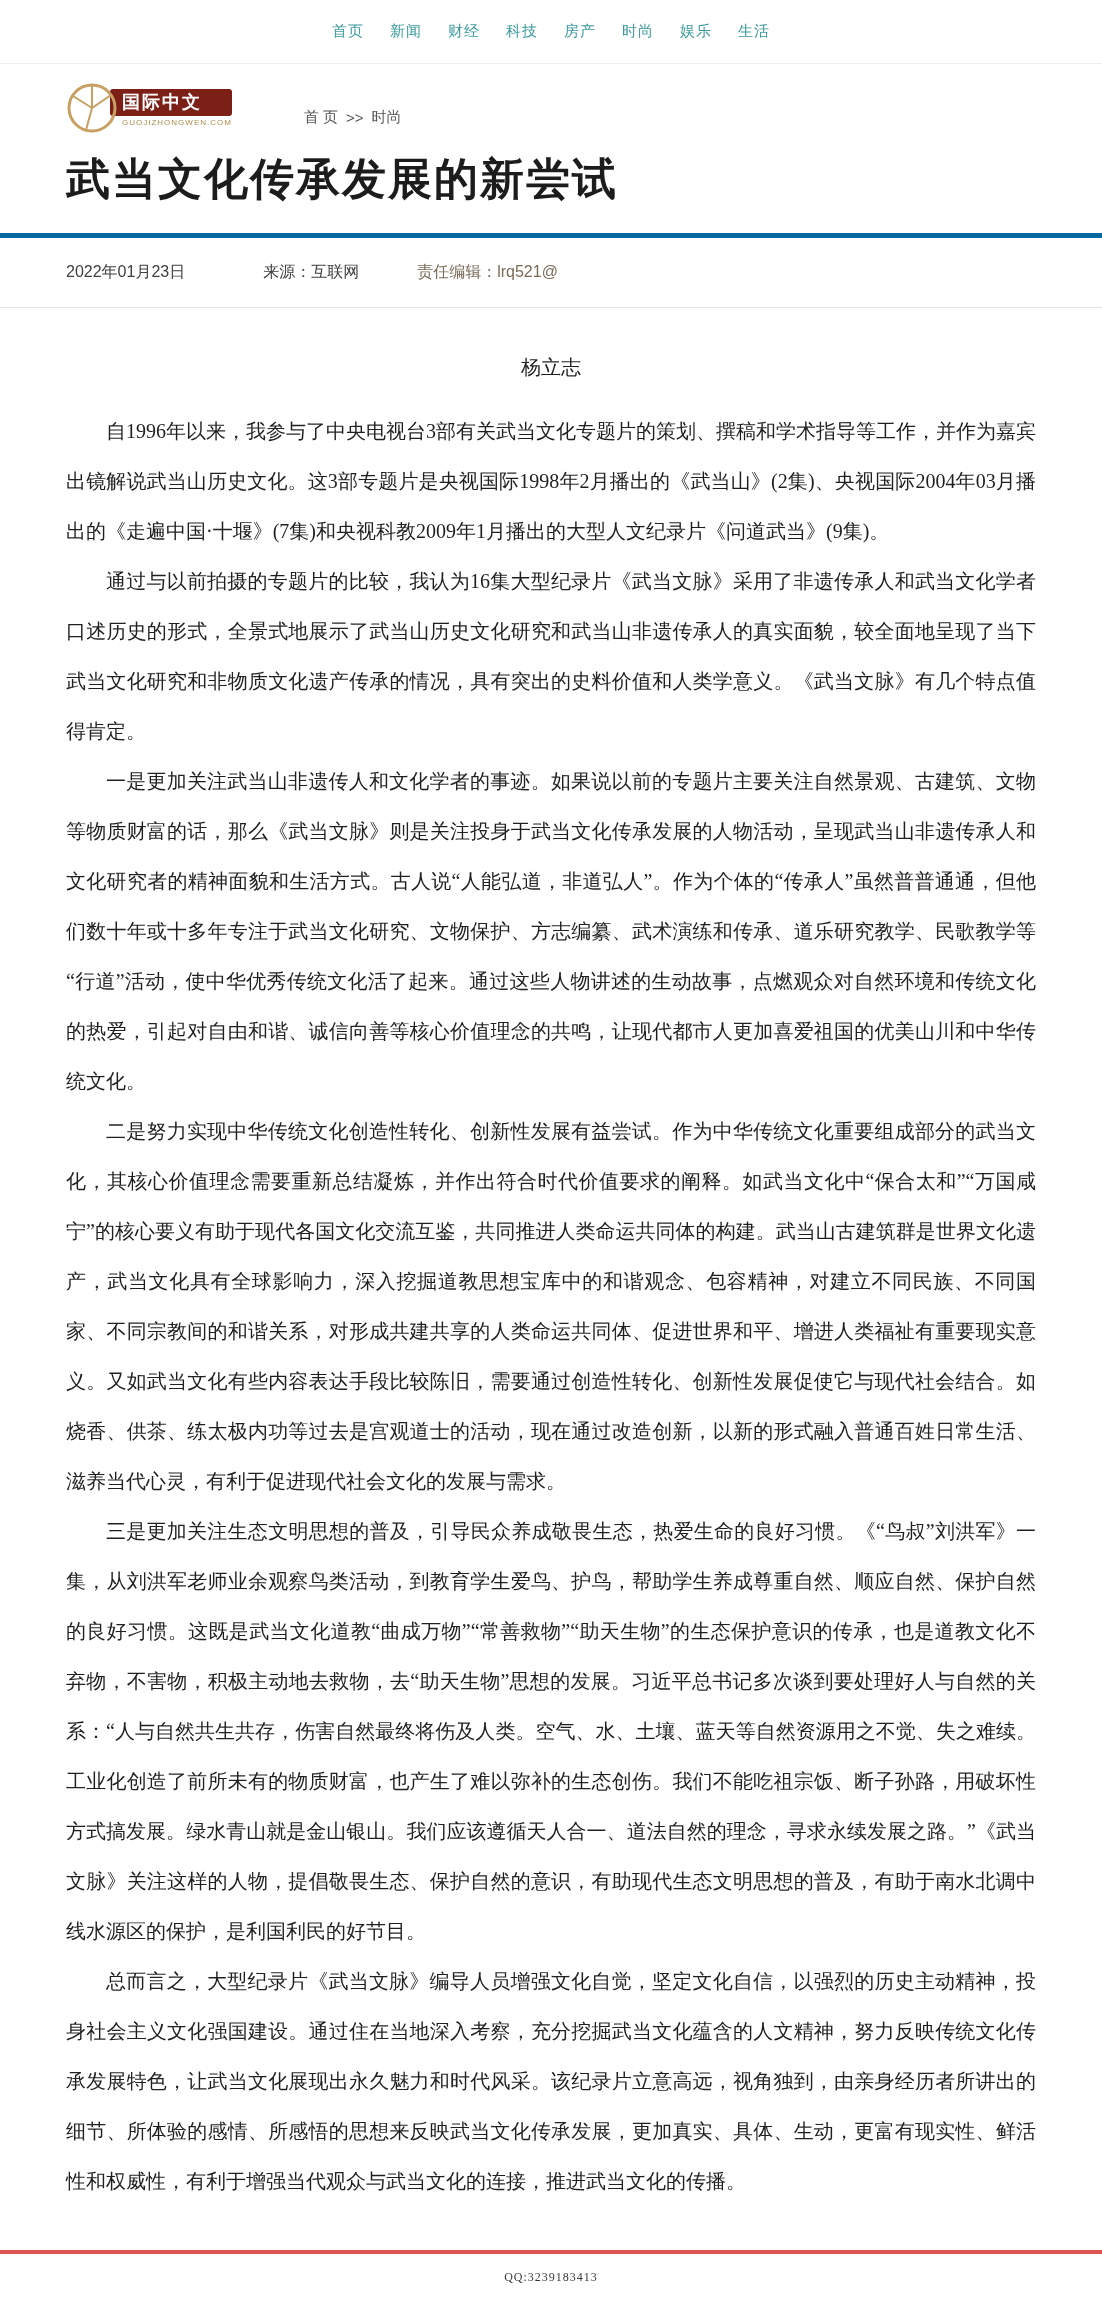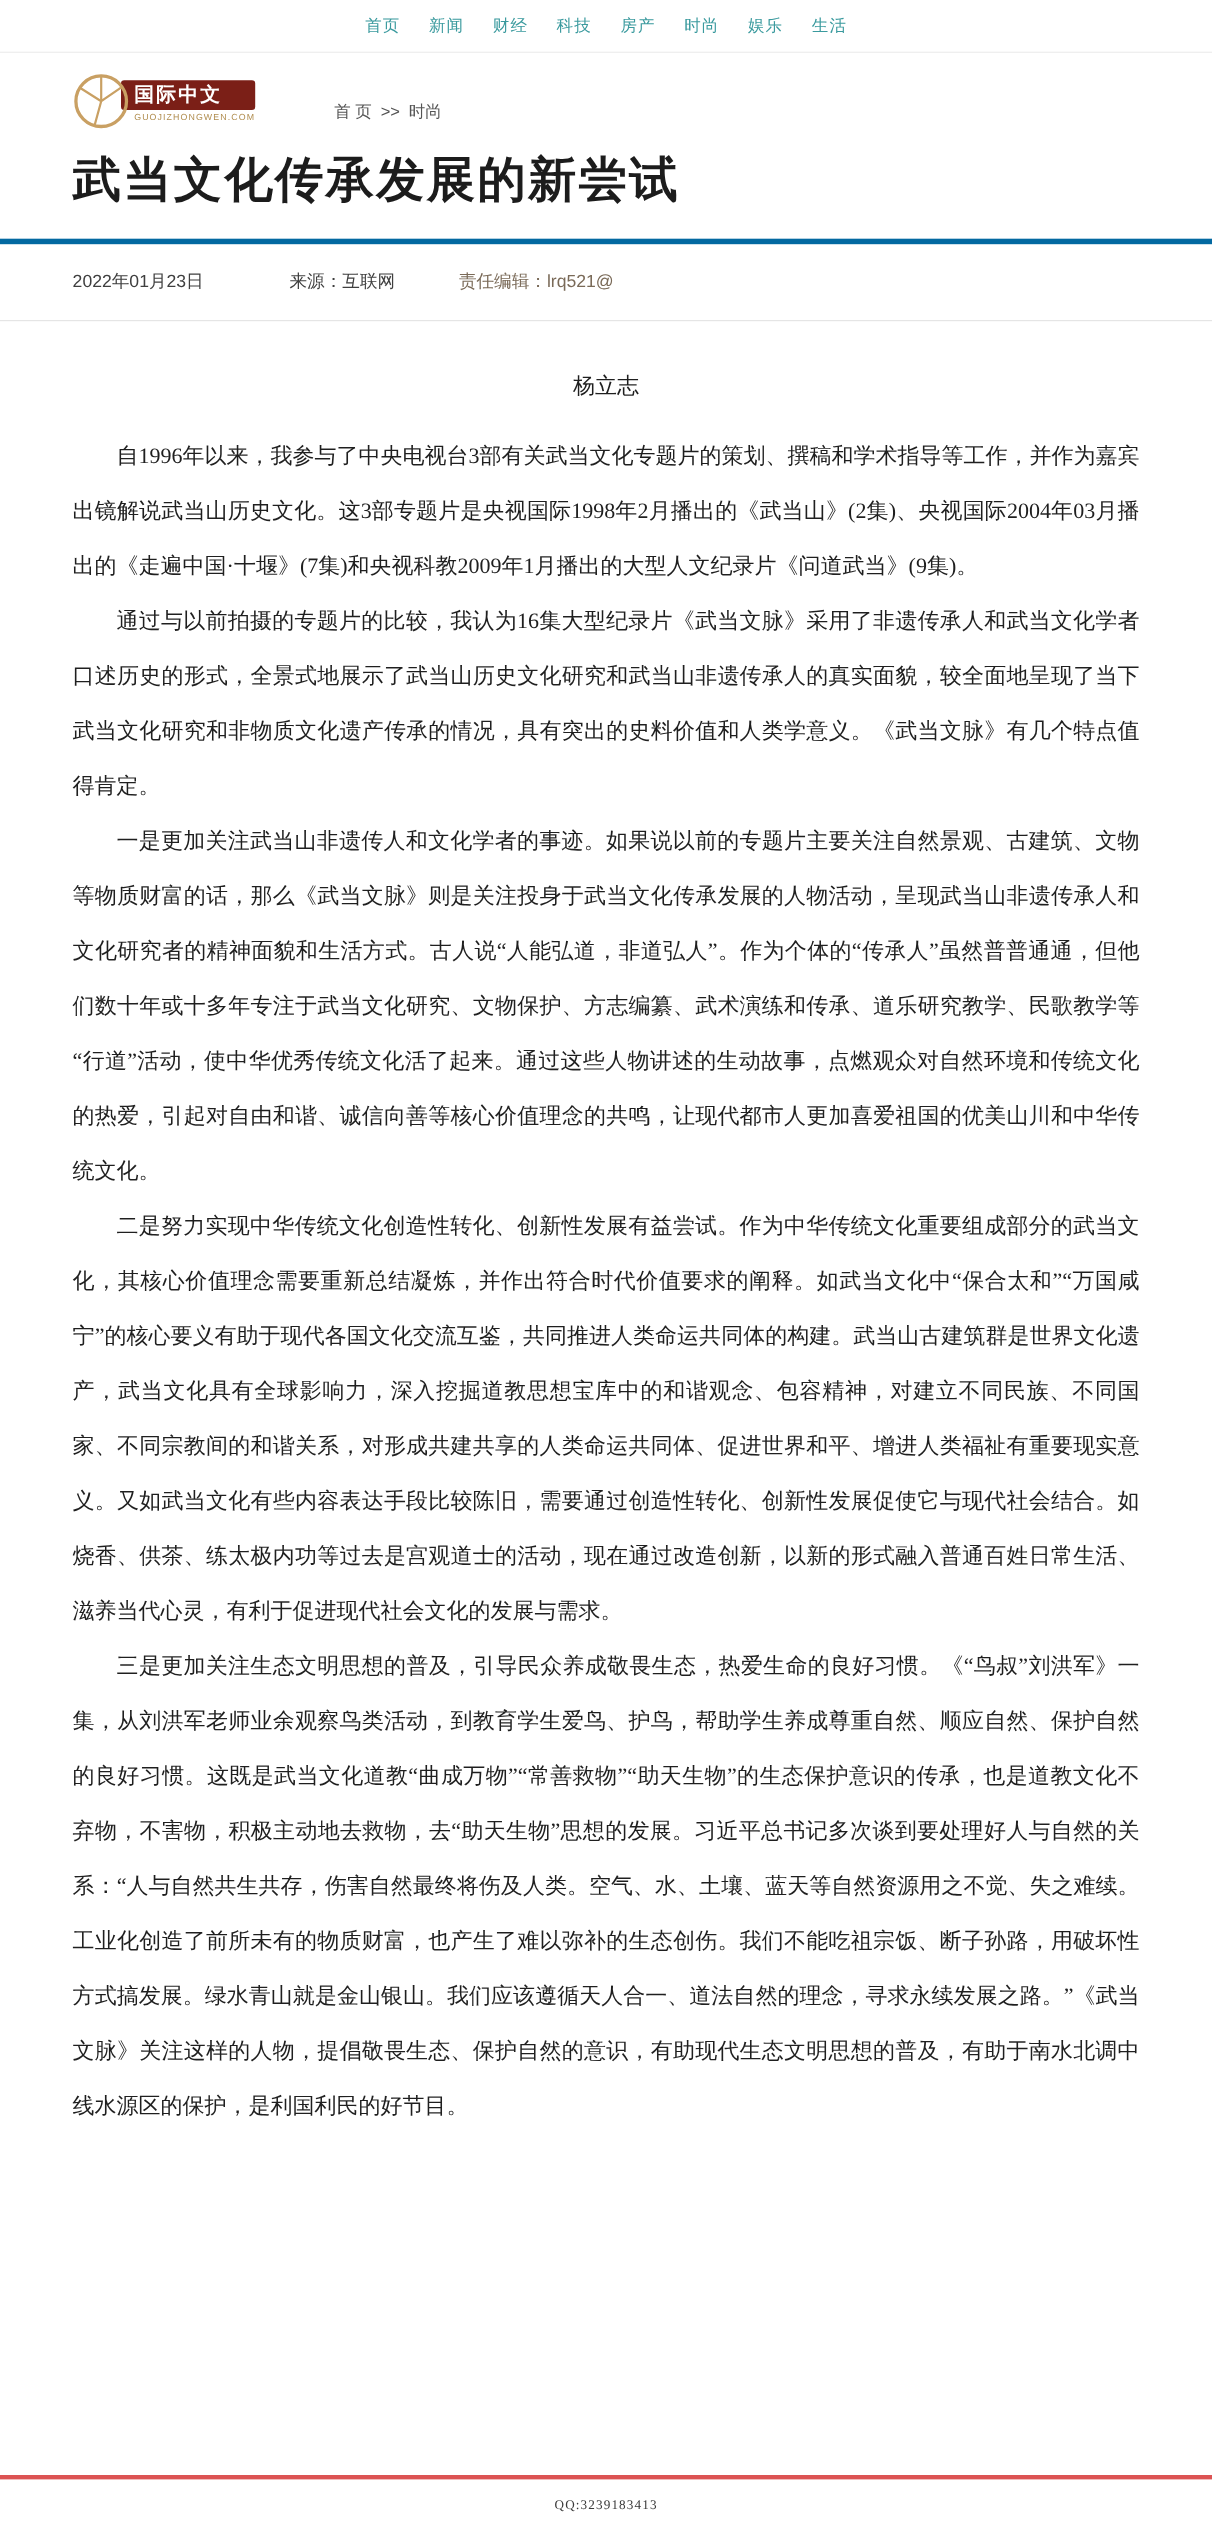--- a/index.html
+++ b/index.html
@@ -9,21 +9,21 @@
     min-height: 2303px;
     margin: 0 auto;
     display: flex;
     flex-direction: column;
     font-family: "Liberation Sans", sans-serif;
     color: #222;
   }
   
   .topnav {
     width: 100%;
-    height: 48px;
+    height: 64px;
     border-bottom: 1px solid #ececec;
     display: flex;
     align-items: center;
     justify-content: center;
   }
   .topnav-inner { display: flex; gap: 26px; }
   .topnav-inner a, .topnav-inner .nav-link {
     color: #3a9a9e;
     font-size: 15px;
     text-decoration: none;
@@ -183,19 +183,20 @@
 </div>
 
 <main class="container article-body">
   <div class="author-line">杨立志</div>
   <div class="paragraphs">
       <p class="para">自1996年以来，我参与了中央电视台3部有关武当文化专题片的策划、撰稿和学术指导等工作，并作为嘉宾出镜解说武当山历史文化。这3部专题片是央视国际1998年2月播出的《武当山》(2集)、央视国际2004年03月播出的《走遍中国·十堰》(7集)和央视科教2009年1月播出的大型人文纪录片《问道武当》(9集)。</p>
       <p class="para">通过与以前拍摄的专题片的比较，我认为16集大型纪录片《武当文脉》采用了非遗传承人和武当文化学者口述历史的形式，全景式地展示了武当山历史文化研究和武当山非遗传承人的真实面貌，较全面地呈现了当下武当文化研究和非物质文化遗产传承的情况，具有突出的史料价值和人类学意义。《武当文脉》有几个特点值得肯定。</p>
       <p class="para">一是更加关注武当山非遗传人和文化学者的事迹。如果说以前的专题片主要关注自然景观、古建筑、文物等物质财富的话，那么《武当文脉》则是关注投身于武当文化传承发展的人物活动，呈现武当山非遗传承人和文化研究者的精神面貌和生活方式。古人说“人能弘道，非道弘人”。作为个体的“传承人”虽然普普通通，但他们数十年或十多年专注于武当文化研究、文物保护、方志编纂、武术演练和传承、道乐研究教学、民歌教学等“行道”活动，使中华优秀传统文化活了起来。通过这些人物讲述的生动故事，点燃观众对自然环境和传统文化的热爱，引起对自由和谐、诚信向善等核心价值理念的共鸣，让现代都市人更加喜爱祖国的优美山川和中华传统文化。</p>
       <p class="para">二是努力实现中华传统文化创造性转化、创新性发展有益尝试。作为中华传统文化重要组成部分的武当文化，其核心价值理念需要重新总结凝炼，并作出符合时代价值要求的阐释。如武当文化中“保合太和”“万国咸宁”的核心要义有助于现代各国文化交流互鉴，共同推进人类命运共同体的构建。武当山古建筑群是世界文化遗产，武当文化具有全球影响力，深入挖掘道教思想宝库中的和谐观念、包容精神，对建立不同民族、不同国家、不同宗教间的和谐关系，对形成共建共享的人类命运共同体、促进世界和平、增进人类福祉有重要现实意义。又如武当文化有些内容表达手段比较陈旧，需要通过创造性转化、创新性发展促使它与现代社会结合。如烧香、供茶、练太极内功等过去是宫观道士的活动，现在通过改造创新，以新的形式融入普通百姓日常生活、滋养当代心灵，有利于促进现代社会文化的发展与需求。</p>
       <p class="para">三是更加关注生态文明思想的普及，引导民众养成敬畏生态，热爱生命的良好习惯。《“鸟叔”刘洪军》一集，从刘洪军老师业余观察鸟类活动，到教育学生爱鸟、护鸟，帮助学生养成尊重自然、顺应自然、保护自然的良好习惯。这既是武当文化道教“曲成万物”“常善救物”“助天生物”的生态保护意识的传承，也是道教文化不弃物，不害物，积极主动地去救物，去“助天生物”思想的发展。习近平总书记多次谈到要处理好人与自然的关系：“人与自然共生共存，伤害自然最终将伤及人类。空气、水、土壤、蓝天等自然资源用之不觉、失之难续。工业化创造了前所未有的物质财富，也产生了难以弥补的生态创伤。我们不能吃祖宗饭、断子孙路，用破坏性方式搞发展。绿水青山就是金山银山。我们应该遵循天人合一、道法自然的理念，寻求永续发展之路。”《武当文脉》关注这样的人物，提倡敬畏生态、保护自然的意识，有助现代生态文明思想的普及，有助于南水北调中线水源区的保护，是利国利民的好节目。</p>
+      <p class="para">总而言之，大型纪录片《武当文脉》编导人员增强文化自觉，坚定文化自信，以强烈的历史主动精神，投身社会主义文化强国建设。通过住在当地深入考察，充分挖掘武当文化蕴含的人文精神，努力反映传统文化传承发展特色，让武当文化展现出永久魅力和时代风采。该纪录片立意高远，视角独到，由亲身经历者所讲出的细节、所体验的感情、所感悟的思想来反映武当文化传承发展，更加真实、具体、生动，更富有现实性、鲜活性和权威性，有利于增强当代观众与武当文化的连接，推进武当文化的传播。</p>
     </div>
 </main>
 
 <footer class="page-footer">
   <div class="footer-redline"></div>
   <div class="footer-qq">QQ:3239183413</div>
 </footer>
 
 </body></html>

